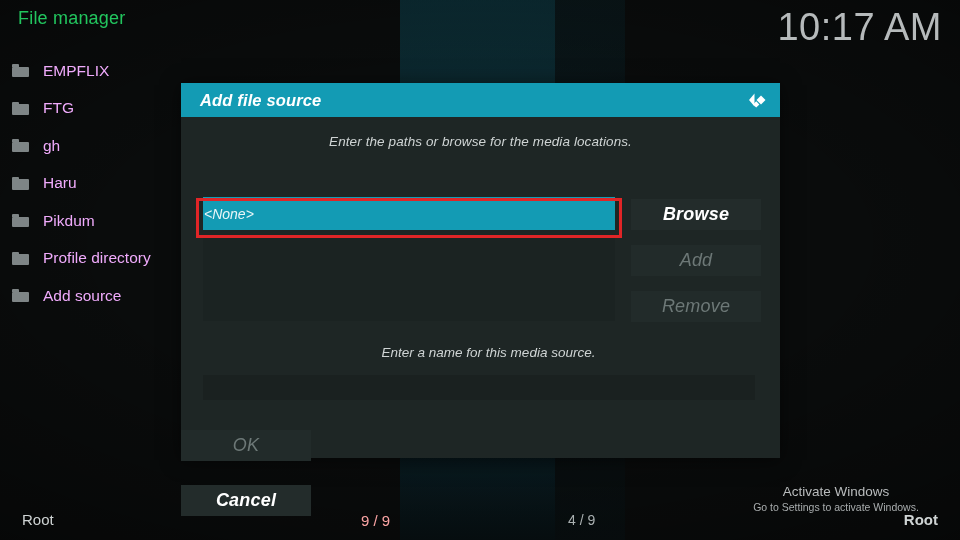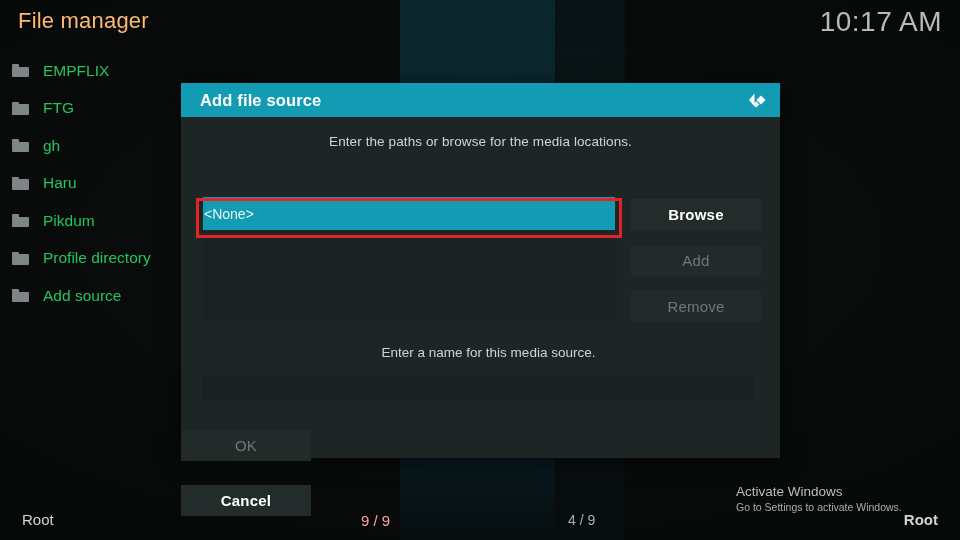--- a/index.html
+++ b/index.html
@@ -33,48 +33,49 @@
   }
   .bg-vignette {
     position:absolute; inset:0;
     background:radial-gradient(ellipse 90% 75% at 50% 45%, rgba(0,0,0,0) 40%, rgba(0,0,0,0.45) 100%);
     pointer-events:none;
   }
 
   
   .page-title {
     position:absolute; left:18px; top:8px;
-    font-size:22px; font-weight:400; color:#fdba74; letter-spacing:.2px;
+    font-size:18px; font-weight:400; color:#22c55e; letter-spacing:.2px;
   }
   .clock {
     position:absolute; right:18px; top:6px;
-    font-size:28px; font-weight:300; color:#b6babb; letter-spacing:.5px;
+    font-size:38px; font-weight:300; color:#b6babb; letter-spacing:.5px;
   }
 
   
   .sidebar { position:absolute; left:0; top:52px; width:190px; }
   .side-item {
     display:flex; align-items:center; height:37.5px; padding-left:12px;
   }
   .folder-icon { width:17px; height:13px; position:relative; flex:0 0 auto; margin-right:14px; }
   .folder-icon .tab {
     position:absolute; left:0; top:0; width:7px; height:3px;
     background:#7e8586; border-radius:1px 1px 0 0;
   }
   .folder-icon .body {
     position:absolute; left:0; top:2.5px; width:17px; height:10.5px;
     background:#7e8586; border-radius:1px;
   }
-  .side-label { font-size:15.5px; color:#22c55e; }
+  .side-label { font-size:15.5px; color:#f0abfc; }
 
   
   .dialog {
     position:absolute; left:181px; top:83px; width:599px; height:375px;
     background:#1e2625;
     box-shadow:0 2px 18px rgba(0,0,0,.55);
+    font-style:italic;
   }
   .dialog-title-bar {
     position:relative; height:34px; background:#139bb4;
     display:flex; align-items:center;
   }
   .dialog-title {
     font-size:16.5px; font-weight:700; color:#ffffff;
     margin-left:19px; letter-spacing:.15px;
   }
   .kodi-logo {
@@ -104,21 +105,21 @@
     position:absolute; left:15px; top:81px;
     width:426px; height:40px;
     border:3px solid #e02527; pointer-events:none;
   }
 
   
   .side-buttons { position:absolute; left:450px; top:82px; width:130px; }
   .btn {
     width:130px; height:31px; background:#232c2b;
     display:flex; align-items:center; justify-content:center;
-    font-size:15px; font-weight:700; color:#ffffff; letter-spacing:.2px;
+    font-size:18px; font-weight:700; color:#ffffff; letter-spacing:.2px;
   }
   .btn.disabled { color:#6d7877; font-weight:400; background:#222b2a; }
   .side-buttons .btn + .btn { margin-top:15px; }
 
   
   .name-hint { position:absolute; left:16px; right:0; top:228px; text-align:center;
     color:#cfd4d4; font-size:13.5px; }
   .name-field {
     position:absolute; left:22px; top:258px; width:552px; height:25px;
     background:#1a2120;
@@ -132,21 +133,21 @@
   .footer-buttons .btn { width:130px; height:31px; }
 
   
   .statusbar { position:absolute; left:0; bottom:0; width:960px; height:38px; }
   .status-left  { position:absolute; left:22px;  top:9px; font-size:15px; color:#cfd4d4; }
   .status-mid1  { position:absolute; left:361px; top:10px; font-size:15px; color:#fca5a5; }
   .status-mid2  { position:absolute; left:568px; top:10px; font-size:14px; color:#aab0b1; }
   .status-right { position:absolute; right:22px; top:9px; font-size:15px; color:#cfd4d4; font-weight:700; }
 
   
-  .watermark { position:absolute; right:24px; bottom:25px; text-align:left; width:200px; }
+  .watermark { position:absolute; right:24px; bottom:25px; text-align:center; width:200px; }
   .wm-title { font-size:13.5px; color:#b9bcbd; line-height:1.25; }
   .wm-sub   { font-size:10.5px; color:#a9adae; line-height:1.3; }
 </style>
 </head>
 <body>
 
 <div id="screen">
 
   <div class="bg-band"></div>
   <div class="bg-band2"></div>

